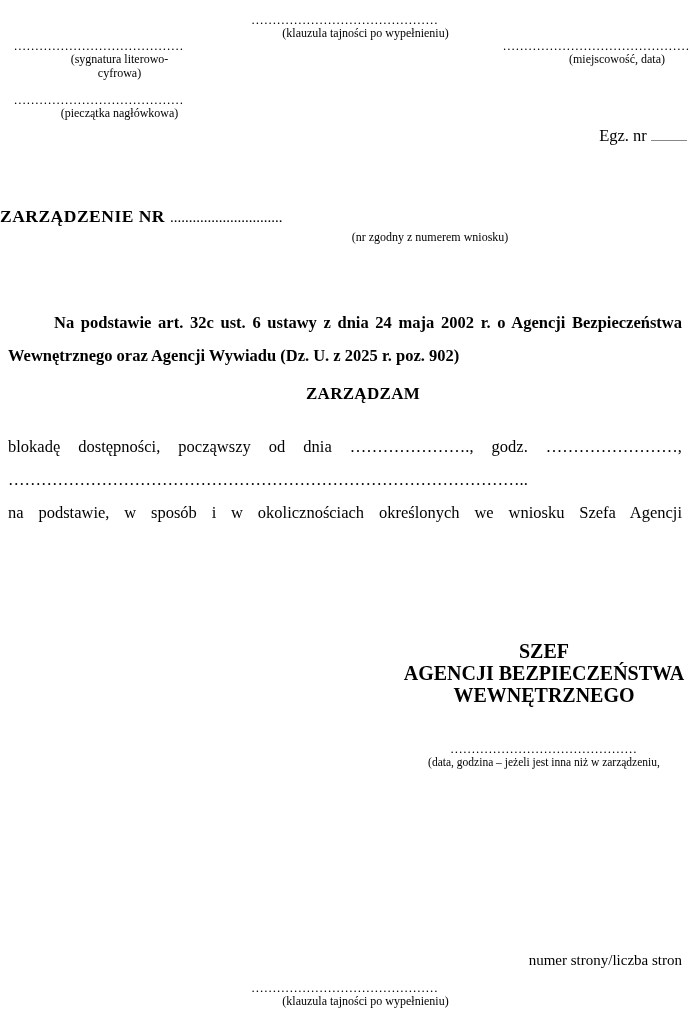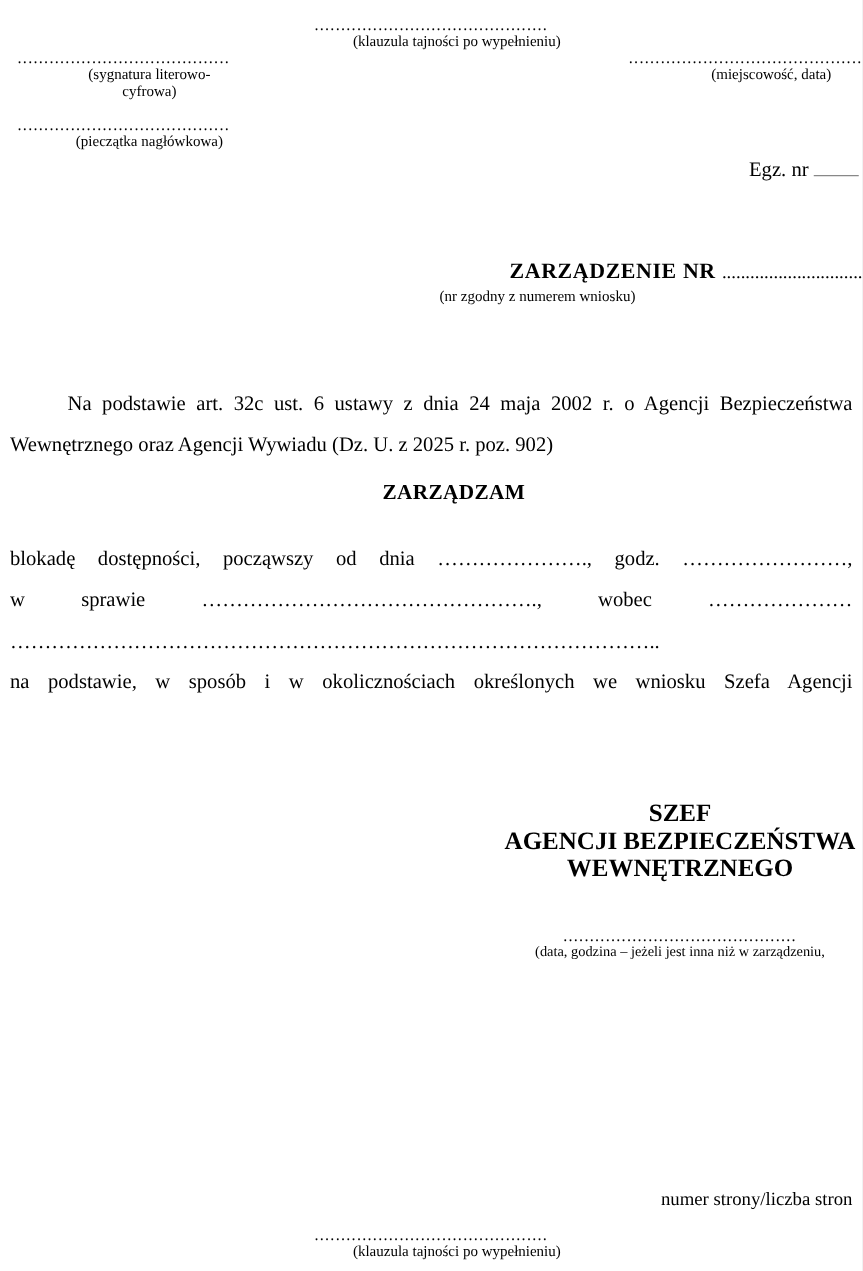--- a/index.html
+++ b/index.html
@@ -35,32 +35,32 @@
     position:absolute;top:126px;right:3px;
     font-size:16.5px;
   }
   .blank-line{
     display:inline-block;width:36px;height:14px;
     border-bottom:1.6px solid #888;
   }
   
   .doc-title{
     position:absolute;left:0;right:0;top:206px;
-    text-align:right;
+    text-align:left;
     font-weight:bold;font-size:17.5px;letter-spacing:0.5px;
   }
   .doc-title .tdots{font-weight:normal;font-size:15px;letter-spacing:0;}
   .title-sub{
     position:absolute;top:230px;left:340px;width:180px;
     text-align:center;font-size:12px;
   }
   
   .legal{
     position:absolute;left:8px;right:8px;top:306px;
-    font-size:16.5px;line-height:33px;
+    font-size:16.5px;line-height:33px;font-weight:bold;
   }
   .jline{
     text-align:justify;
     text-align-last:justify;
     overflow:hidden;
   }
   .indent{padding-left:46px;}
   .order-heading{
     position:absolute;left:0;right:0;top:384px;
     text-align:center;font-weight:bold;font-size:17px;letter-spacing:0.3px;padding-left:36px;
@@ -126,21 +126,20 @@
 
   <div class="legal">
     <div class="jline indent">Na podstawie art. 32c ust. 6 ustawy z dnia 24 maja 2002 r. o Agencji Bezpieczeństwa</div>
     <div>Wewnętrznego oraz Agencji Wywiadu (Dz. U. z 2025 r. poz. 902)</div>
   </div>
 
   <div class="order-heading">ZARZĄDZAM</div>
 
   <div class="order">
     <div class="order-line jline">blokadę dostępności, począwszy od dnia …………………., godz. ……………………,</div>
-    <div class="order-line jline">w sprawie …………………………………………., wobec …………………</div>
     <div class="order-line dots-only">…………………………………………………………………………………..</div>
     <div class="order-line jline">na podstawie, w sposób i w okolicznościach określonych we wniosku Szefa Agencji</div>
   </div>
 
   <div class="sig-block">
     <div class="sig-org">SZEF</div>
     <div class="sig-org">AGENCJI BEZPIECZEŃSTWA</div>
     <div class="sig-org">WEWNĘTRZNEGO</div>
     <div class="sig-dots">............................................</div>
     <div class="sig-cap">(data, godzina – jeżeli jest inna niż w zarządzeniu,</div>

